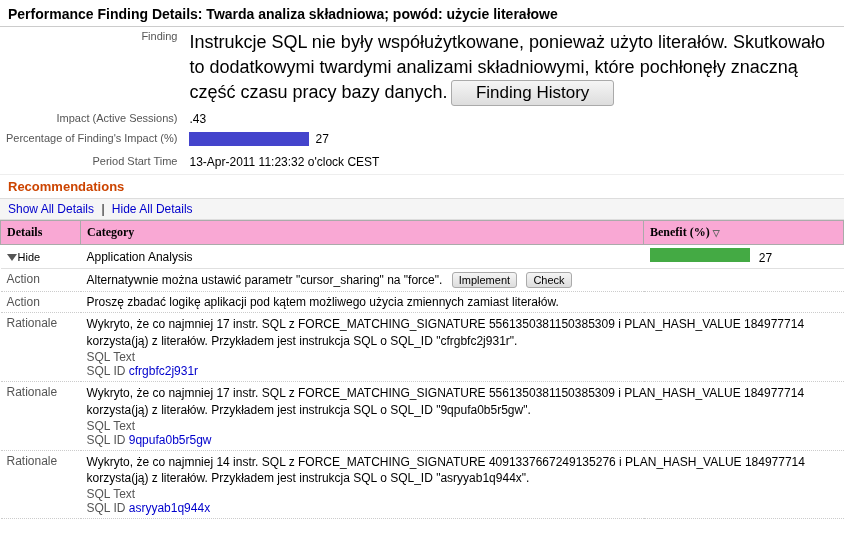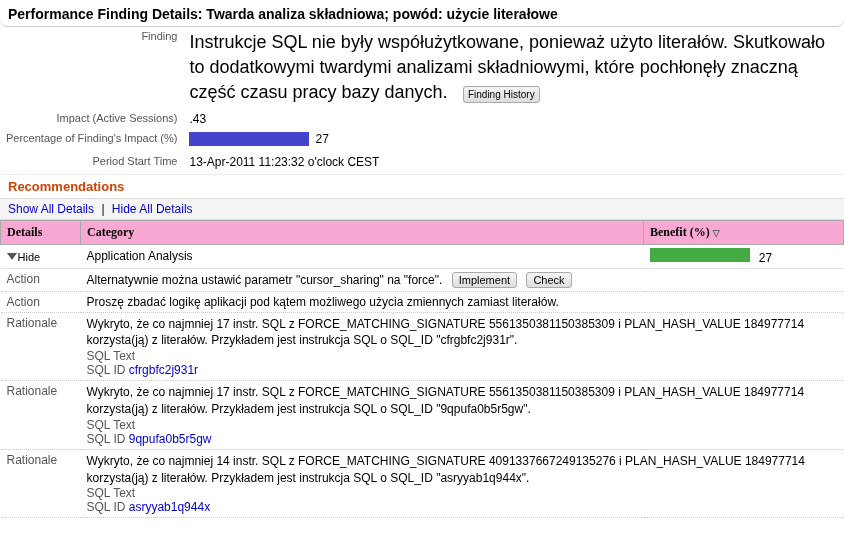--- a/index.html
+++ b/index.html
@@ -10,21 +10,20 @@
       color: #000;
       width: 844px;
     }
     #page-title {
       background: #fff;
       color: #000;
       font-size: 14px;
       font-weight: bold;
       padding: 6px 8px 4px 8px;
       border-bottom: 1px solid #ccc;
-      border-radius: 7px;
     }
     .main-table {
       width: 100%;
       border-collapse: collapse;
     }
     .main-table td {
       padding: 3px 6px;
       vertical-align: top;
     }
     .label-cell {
@@ -36,24 +35,24 @@
       font-weight: normal;
     }
     .value-cell {
       font-size: 12px;
     }
     .finding-history-btn {
       display: inline-block;
       background: linear-gradient(to bottom, #f5f5f5, #ddd);
       border: 1px solid #aaa;
       border-radius: 3px;
-      padding: 2px 4px;
-      font-size: 10px;
-      cursor: pointer;
-      margin-left: 12px;
+      padding: 2px 24px;
+      font-size: 17px;
+      cursor: pointer;
+      margin-left: 0;
     }
     .filters-btn {
       display: inline-block;
       background: linear-gradient(to bottom, #f5f5f5, #ddd);
       border: 1px solid #aaa;
       border-radius: 3px;
       padding: 2px 8px;
       font-size: 11px;
       cursor: pointer;
       margin-left: 4px;

